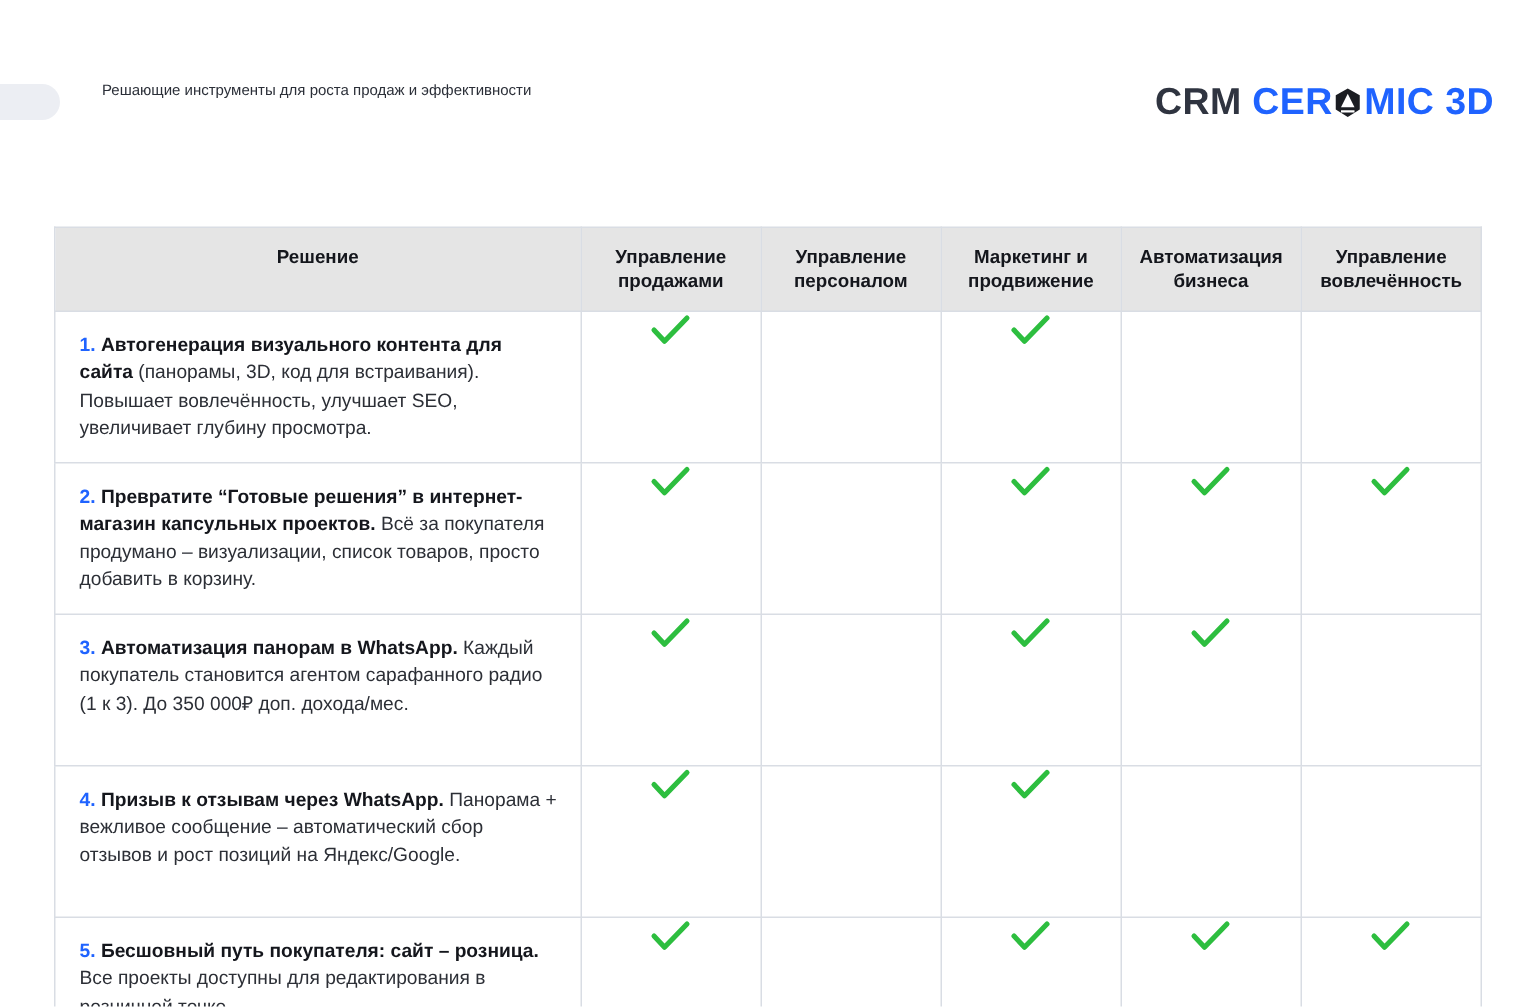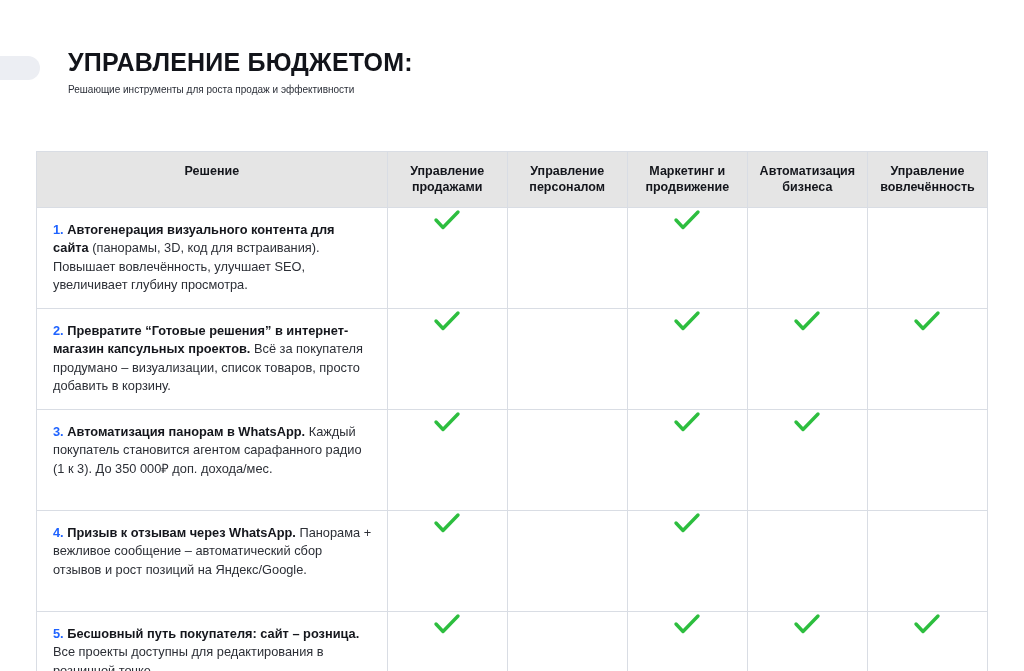--- a/index.html
+++ b/index.html
@@ -138,24 +138,35 @@
   tbody tr { height: 101px; margin-left: 27px; }
 </style>
 </head>
 <body>
 
 <div class="page">
 
   <div class="left-tab"></div>
 
   <div class="header">
-    <h1 class="title">УПРАВЛЕНИЕ БЮДЖЕТОМ:</h1>
     <p class="subtitle">Решающие инструменты для роста продаж и эффективности</p>
   </div>
 
+  <div class="brand">
+    <span class="brand-crm">CRM</span>
+    <span class="brand-blue">CER</span>
+    <span class="brand-icon">
+      <svg width="19" height="21" viewBox="0 0 19 21">
+        <polygon points="9.5,1 17.5,5.5 17.5,15 9.5,20 1.5,15 1.5,5.5" fill="#1b1d22"></polygon>
+        <path d="M5 13.5 L9.5 4.5 L14 13.5 Z" fill="#ffffff"></path>
+        <path d="M5 15.5 L14 15.5 L14 17 L5 17 Z" fill="#ffffff"></path>
+      </svg>
+    </span>
+    <span class="brand-blue">MIC 3D</span>
+  </div>
 
   <div class="table-wrap">
     <table class="matrix">
       <thead>
         <tr>
           <th class="col-solution">Решение</th>
           <th class="col-check">Управление продажами</th>
           <th class="col-check">Управление персоналом</th>
           <th class="col-check">Маркетинг и продвижение</th>
           <th class="col-check">Автоматизация бизнеса</th>

